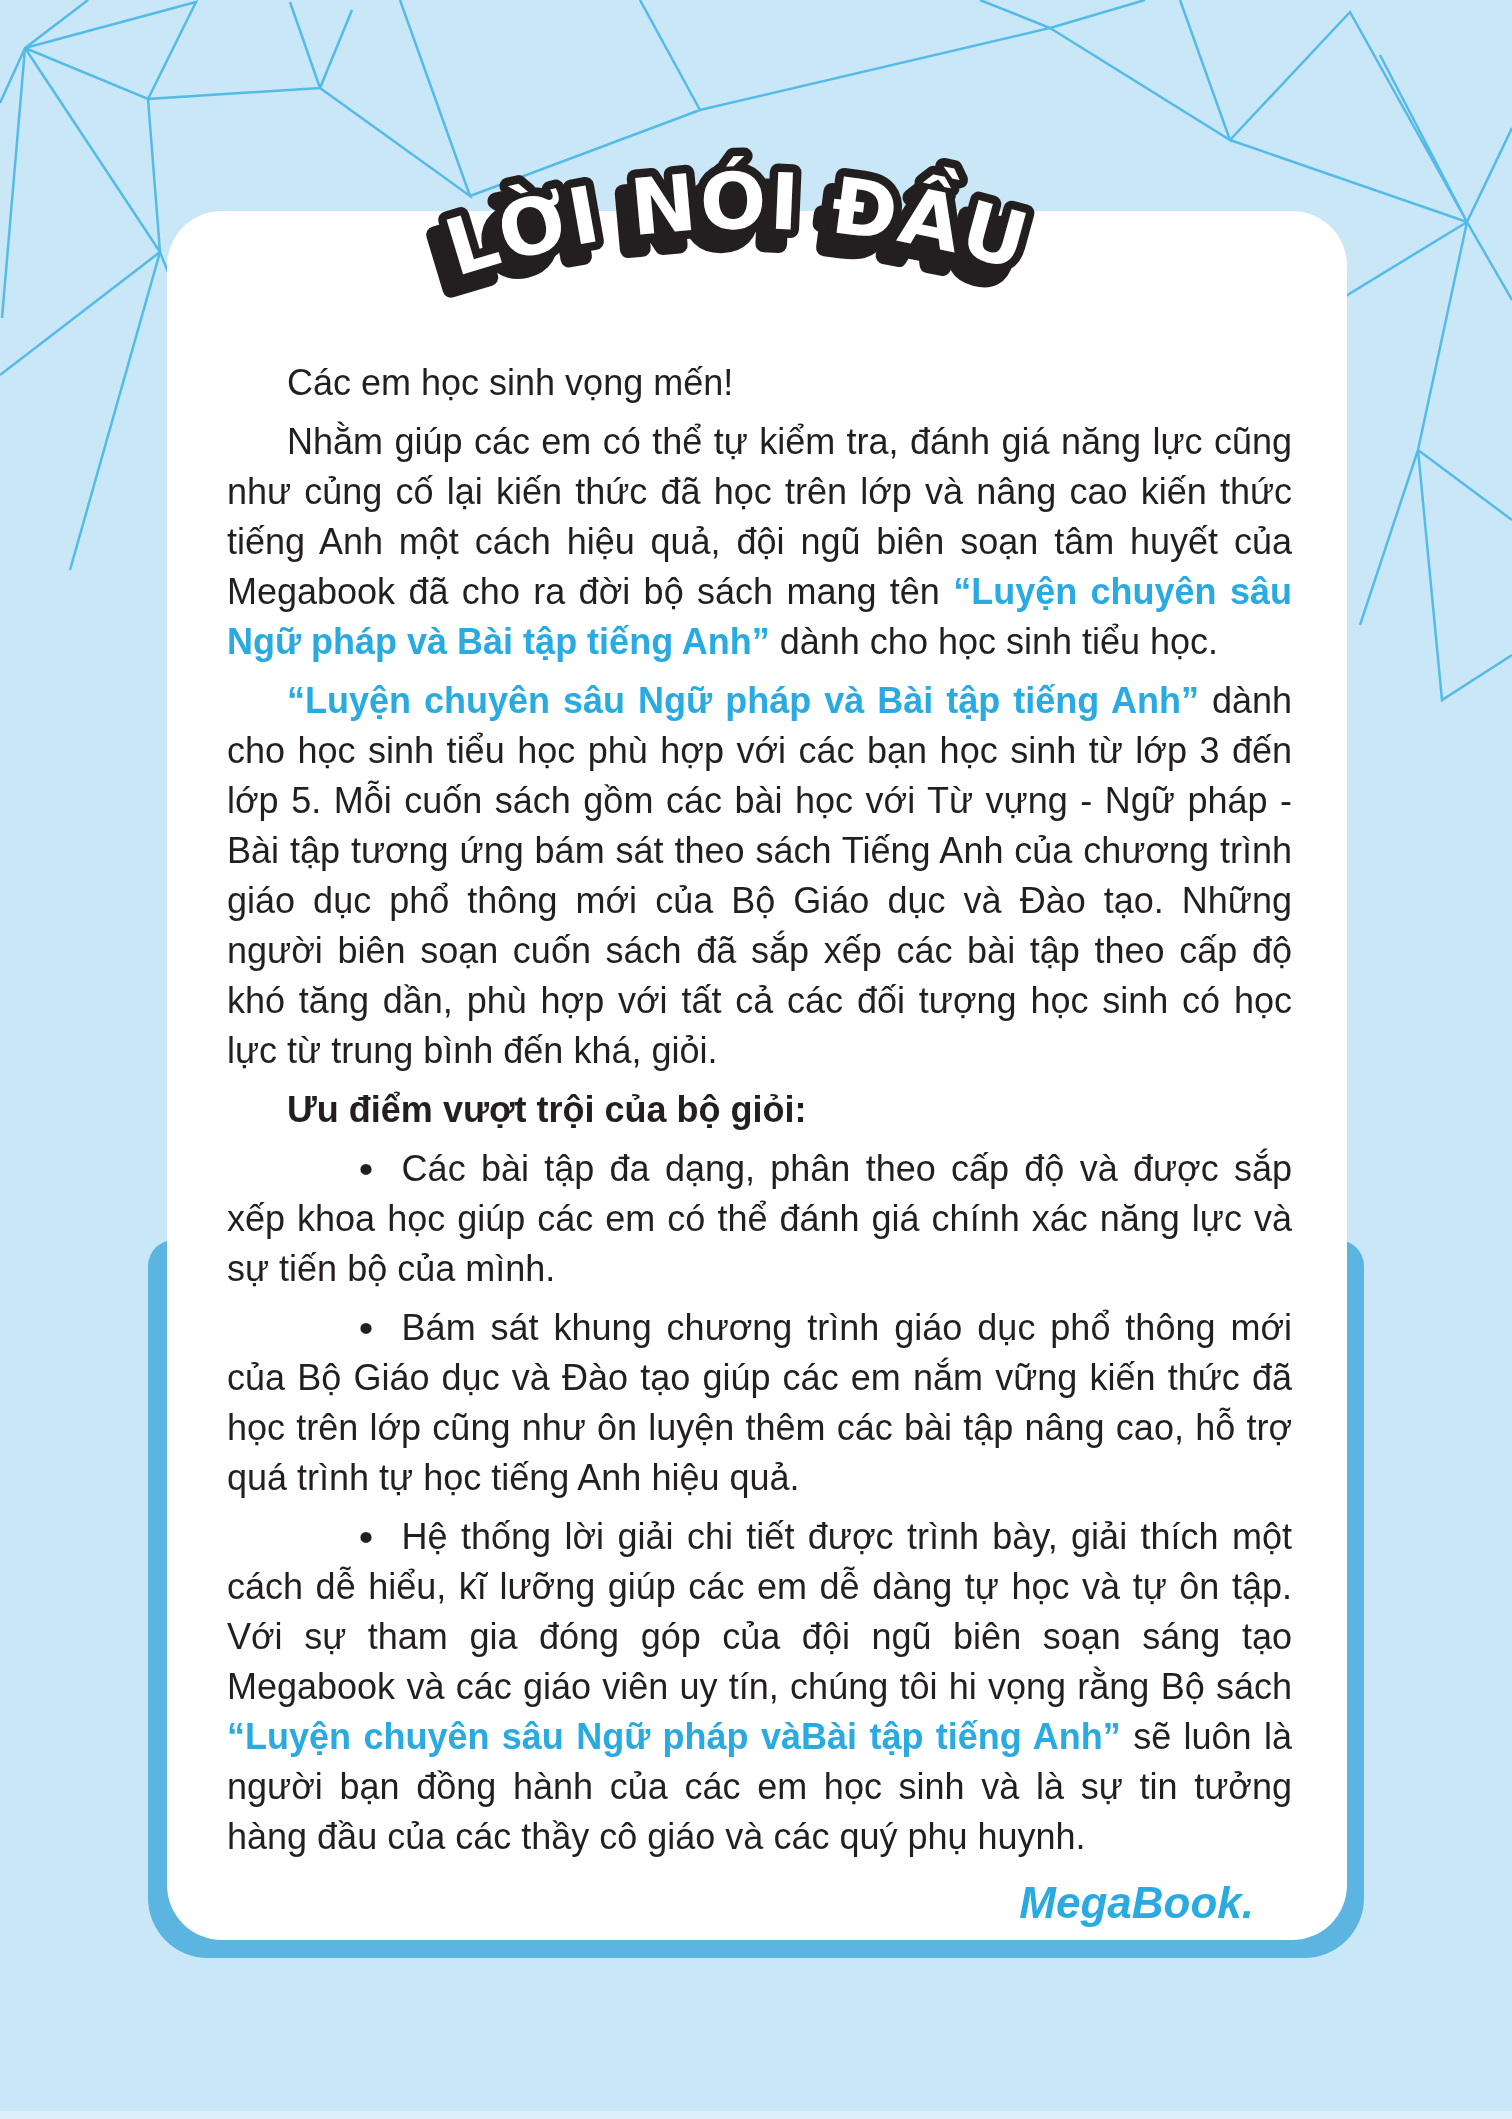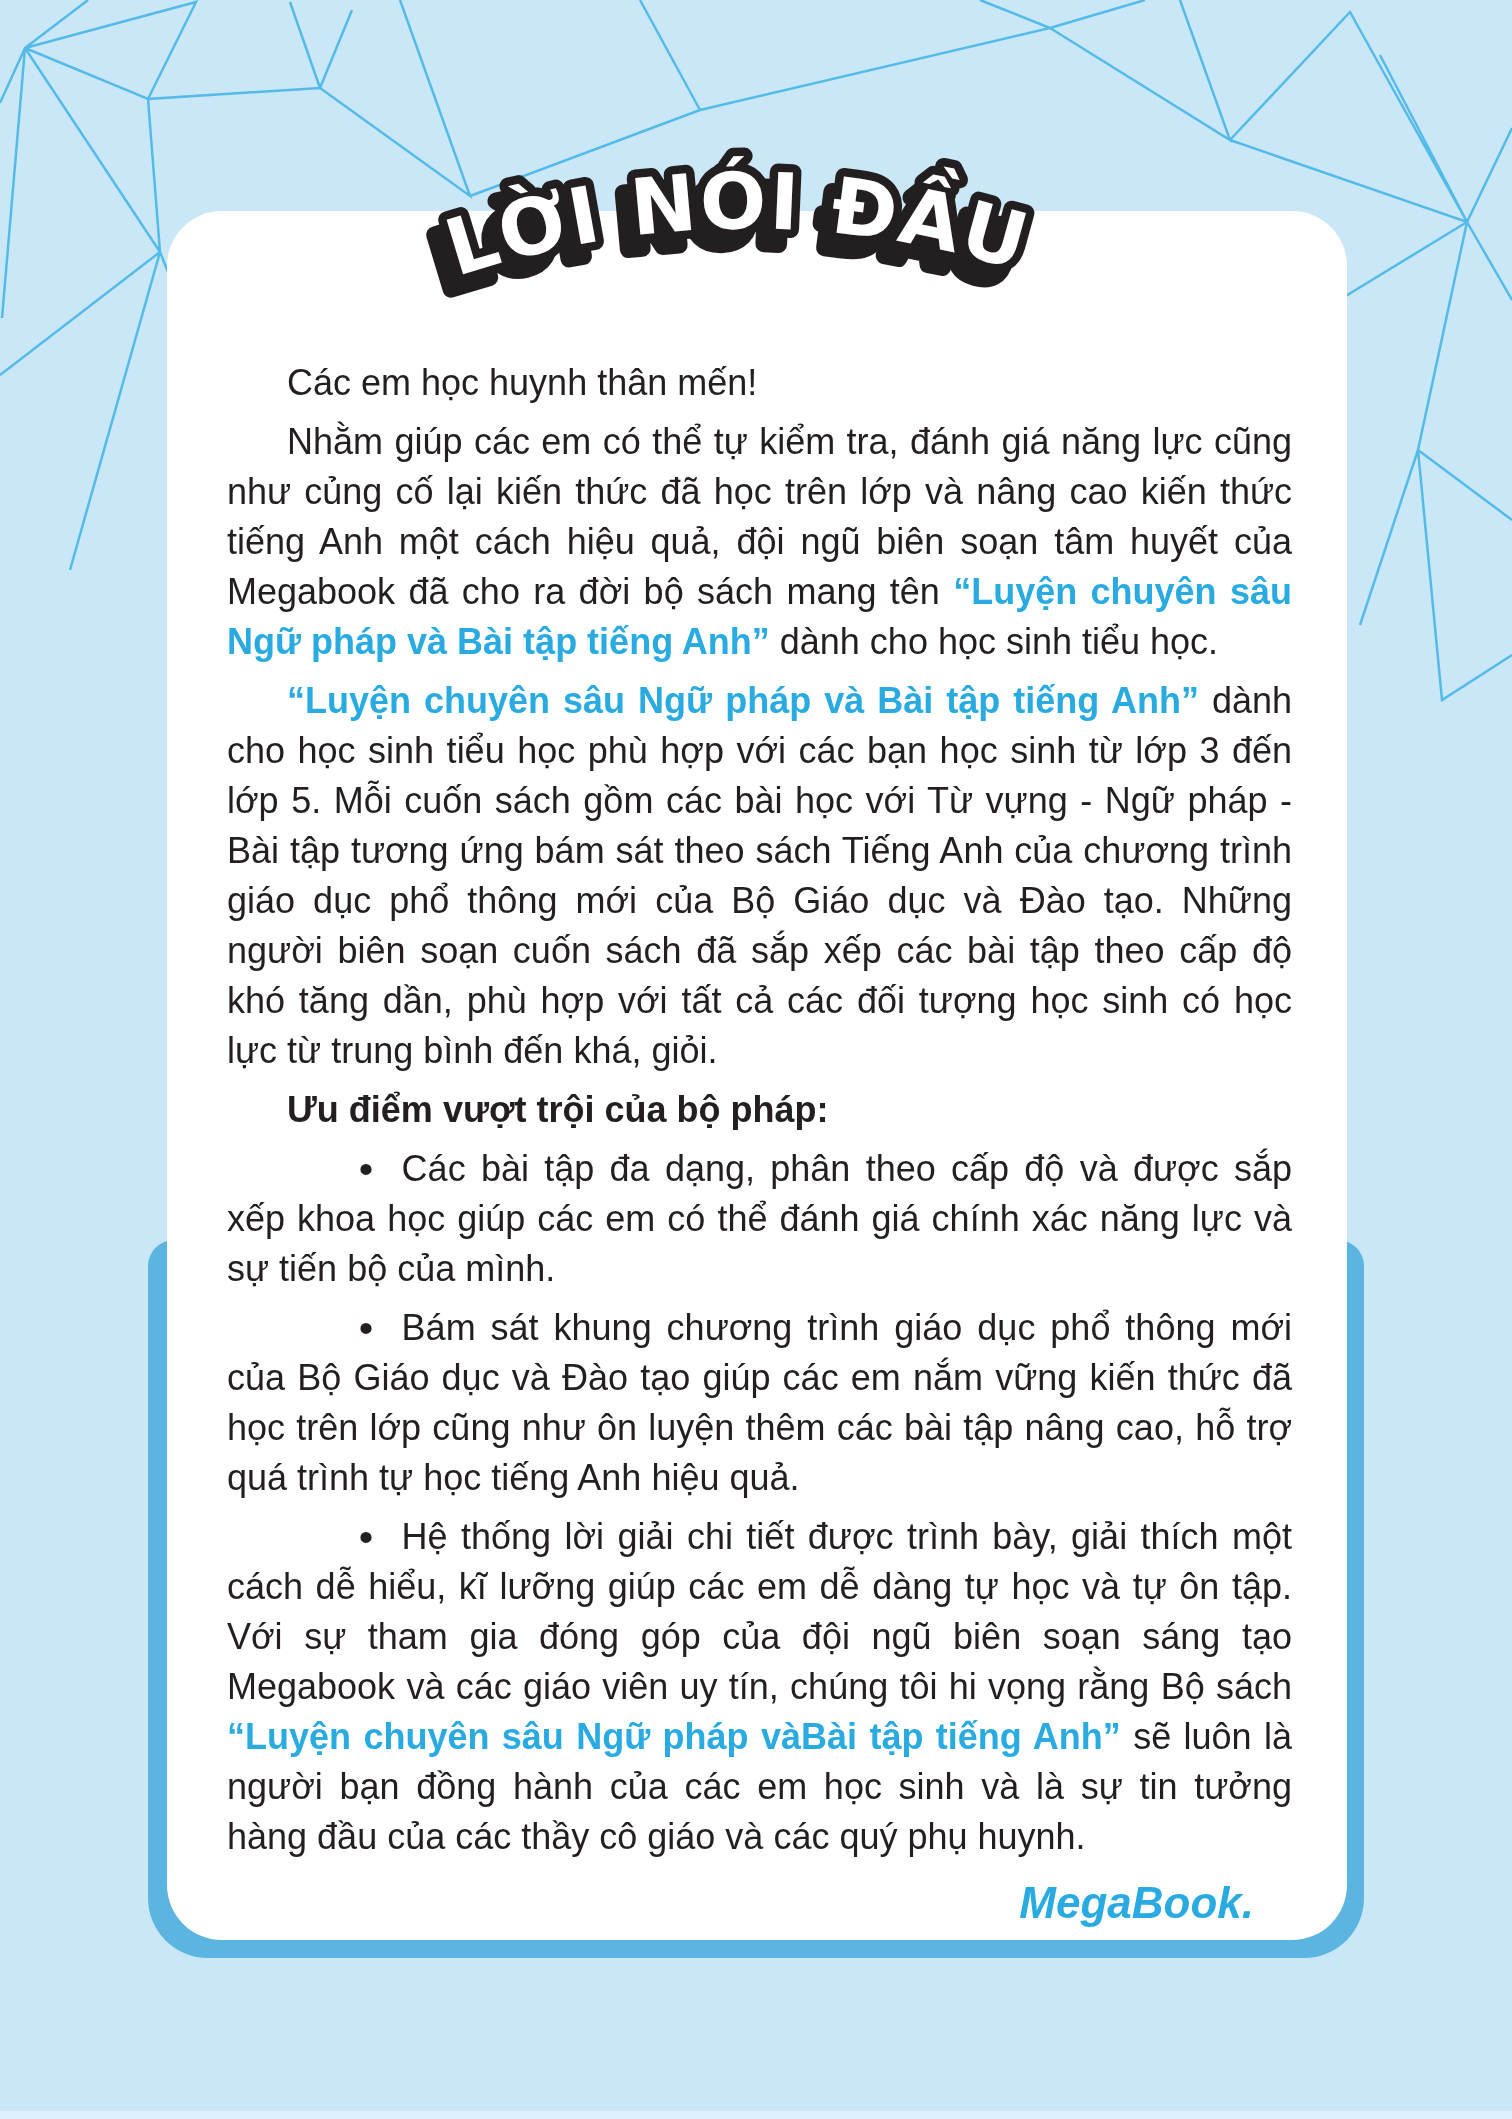--- a/index.html
+++ b/index.html
@@ -90,23 +90,23 @@
     </text>
   </g>
   <g>
     <text class="title-front">
       <textPath href="#title-arc" startOffset="50%" text-anchor="middle">LỜI NÓI ĐẦU</textPath>
     </text>
   </g>
 </svg>
 
 <div class="body-text">
-    <p class="para indent"><span class="seg-normal">Các em học huynh thân mến!</span></p>
+    <p class="para indent"><span class="seg-normal">Các em học sinh vọng mến!</span></p>
     <p class="para indent"><span class="seg-normal">Nhằm giúp các em có thể tự kiểm tra, đánh giá năng lực cũng như củng cố lại kiến thức đã học trên lớp và nâng cao kiến thức tiếng Anh một cách hiệu quả, đội ngũ biên soạn tâm huyết của Megabook đã cho ra đời bộ sách mang tên </span><span class="seg-bluebold">“Luyện chuyên sâu Ngữ pháp và Bài tập tiếng Anh”</span><span class="seg-normal"> dành cho học sinh tiểu học.</span></p>
     <p class="para indent"><span class="seg-bluebold">“Luyện chuyên sâu Ngữ pháp và Bài tập tiếng Anh”</span><span class="seg-normal"> dành cho học sinh tiểu học phù hợp với các bạn học sinh từ lớp 3 đến lớp 5. Mỗi cuốn sách gồm các bài học với Từ vựng - Ngữ pháp - Bài tập tương ứng bám sát theo sách Tiếng Anh của chương trình giáo dục phổ thông mới của Bộ Giáo dục và Đào tạo. Những người biên soạn cuốn sách đã sắp xếp các bài tập theo cấp độ khó tăng dần, phù hợp với tất cả các đối tượng học sinh có học lực từ trung bình đến khá, giỏi.</span></p>
-    <p class="para heading"><span class="seg-bold">Ưu điểm vượt trội của bộ pháp:</span></p>
+    <p class="para heading"><span class="seg-bold">Ưu điểm vượt trội của bộ giỏi:</span></p>
     <p class="para bullet"><span class="dot">•</span><span class="seg-normal">Các bài tập đa dạng, phân theo cấp độ và được sắp xếp khoa học giúp các em có thể đánh giá chính xác năng lực và sự tiến bộ của mình.</span></p>
     <p class="para bullet"><span class="dot">•</span><span class="seg-normal">Bám sát khung chương trình giáo dục phổ thông mới của Bộ Giáo dục và Đào tạo giúp các em nắm vững kiến thức đã học trên lớp cũng như ôn luyện thêm các bài tập nâng cao, hỗ trợ quá trình tự học tiếng Anh hiệu quả.</span></p>
     <p class="para bullet"><span class="dot">•</span><span class="seg-normal">Hệ thống lời giải chi tiết được trình bày, giải thích một cách dễ hiểu, kĩ lưỡng giúp các em dễ dàng tự học và tự ôn tập. Với sự tham gia đóng góp của đội ngũ biên soạn sáng tạo Megabook và các giáo viên uy tín, chúng tôi hi vọng rằng Bộ sách </span><span class="seg-bluebold">“Luyện chuyên sâu Ngữ pháp vàBài tập tiếng Anh”</span><span class="seg-normal"> sẽ luôn là người bạn đồng hành của các em học sinh và là sự tin tưởng hàng đầu của các thầy cô giáo và các quý phụ huynh.</span></p>
     <p class="para signature"><span class="seg-bluebold">MegaBook.</span></p>
   </div>
 
 <div class="bottom-strip"></div>
 
 </body></html>

